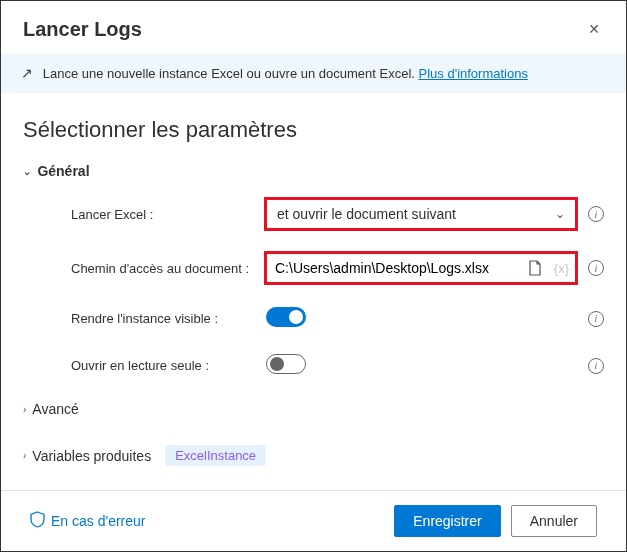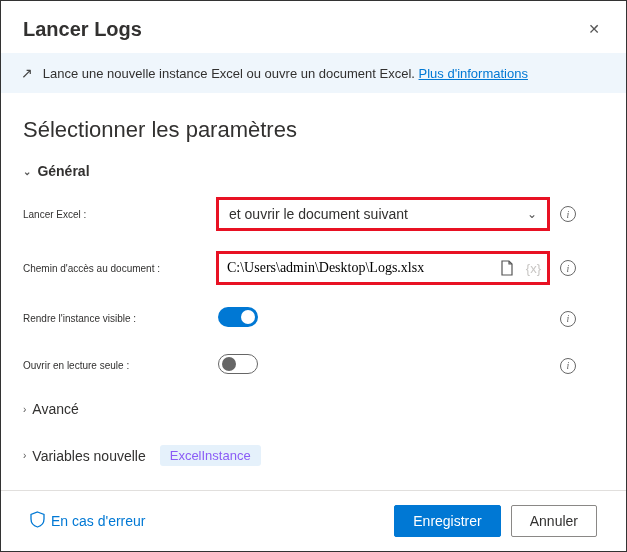--- a/index.html
+++ b/index.html
@@ -44,21 +44,21 @@
   .collapsible {
     display: flex; align-items: center; gap: 6px;
     font-size: 14px; font-weight: 600; margin-bottom: 20px; cursor: pointer;
   }
   .chev { font-size: 10px; color: #555; }
   .row {
     display: flex;
     align-items: center;
     margin-bottom: 24px;
   }
-  .row-label { width: 195px; font-size: 10px; }
+  .row-label { width: 195px; font-size: 13px; margin-left: 48px; }
   .row-control { flex: 1; max-width: 330px; }
   .row-info { margin-left: 12px; display:flex; align-items:center; }
   .select {
     width: 100%;
     display: flex;
     align-items: center;
     justify-content: space-between;
     padding: 6px 10px;
     border: 1px solid #8a8886;
     font-size: 14px;
@@ -69,21 +69,21 @@
   .highlight { outline: 3px solid #e81123; outline-offset: -1px; }
   .textfield {
     width: 100%;
     display: flex;
     align-items: center;
     border: 1px solid #8a8886;
     background: #fff;
   }
   .textfield input {
     flex: 1; border: none; outline: none;
-    padding: 6px 8px; font-size: 14px; font-family: Liberation Serif, serif;
+    padding: 6px 8px; font-size: 14px; font-family: Liberation Sans, sans-serif;
   }
   .tf-icon {
     width: 26px; display:flex; align-items:center; justify-content:center;
     color: #555; cursor: pointer;
   }
   .tf-var { color: #c8c6c4; font-size: 13px; padding: 0 6px; cursor:pointer; }
   .toggle {
     width: 40px; height: 20px; border-radius: 10px; position: relative;
     cursor: pointer; display:inline-block;
   }
@@ -204,21 +204,21 @@
       </div>
   </div>
 
   <div class="collapsed-section">
     <span class="chev">›</span>
     <span>Avancé</span>
   </div>
 
   <div class="collapsed-section">
     <span class="chev">›</span>
-    <span>Variables nouvelle</span>
+    <span>Variables produites</span>
     <span class="pill">ExcelInstance</span>
   </div>
 </div>
 
 <div class="footer">
   <div class="error-link">
     <span>
       <svg width="15" height="17" viewBox="0 0 15 17">
           <path d="M7.5 1 L14 3.5 V8 C14 12 11 15 7.5 16 C4 15 1 12 1 8 V3.5 Z" fill="none" stroke="#0078d4" stroke-width="1.3"></path>
         </svg>

